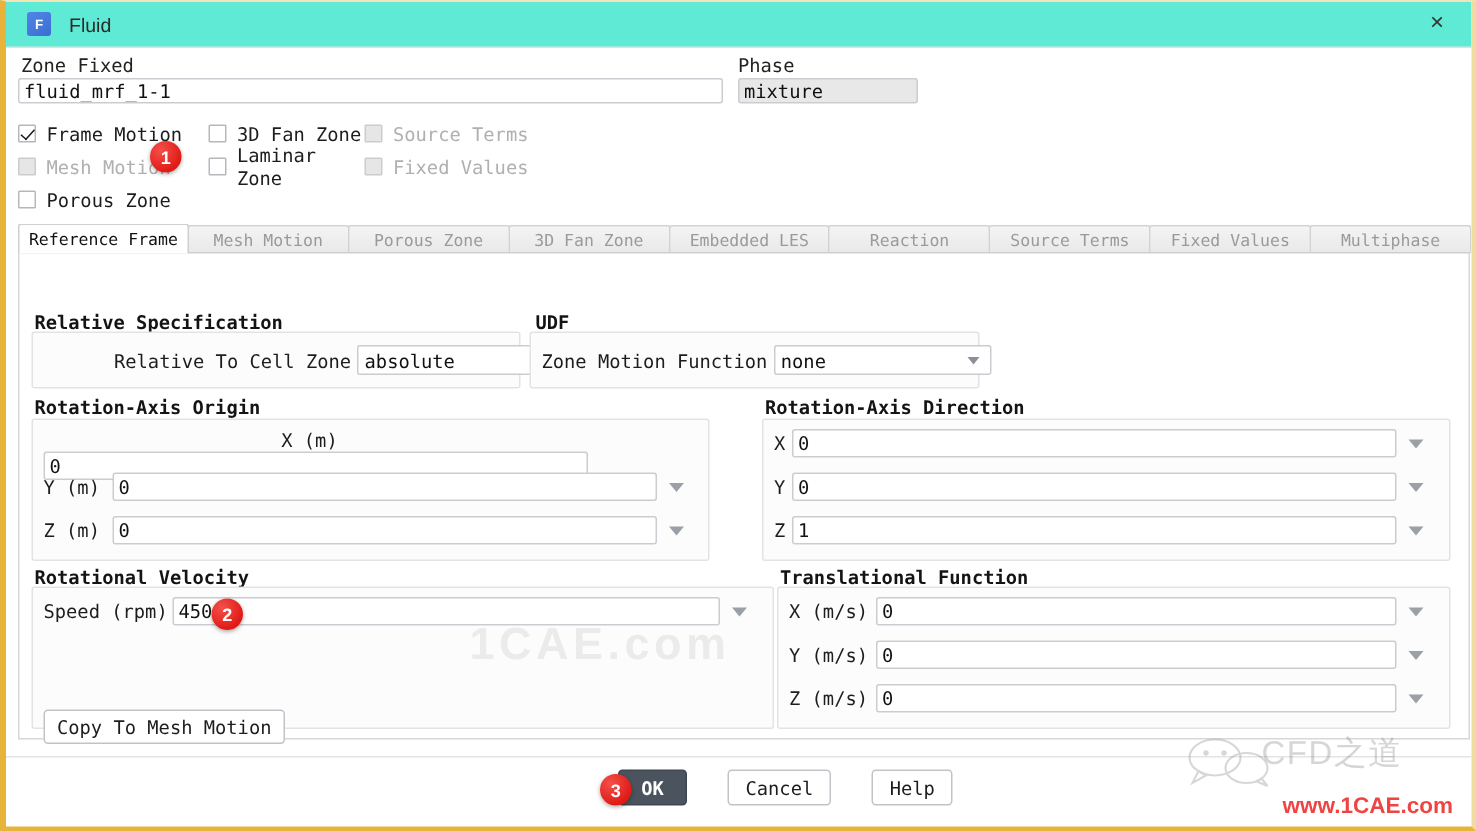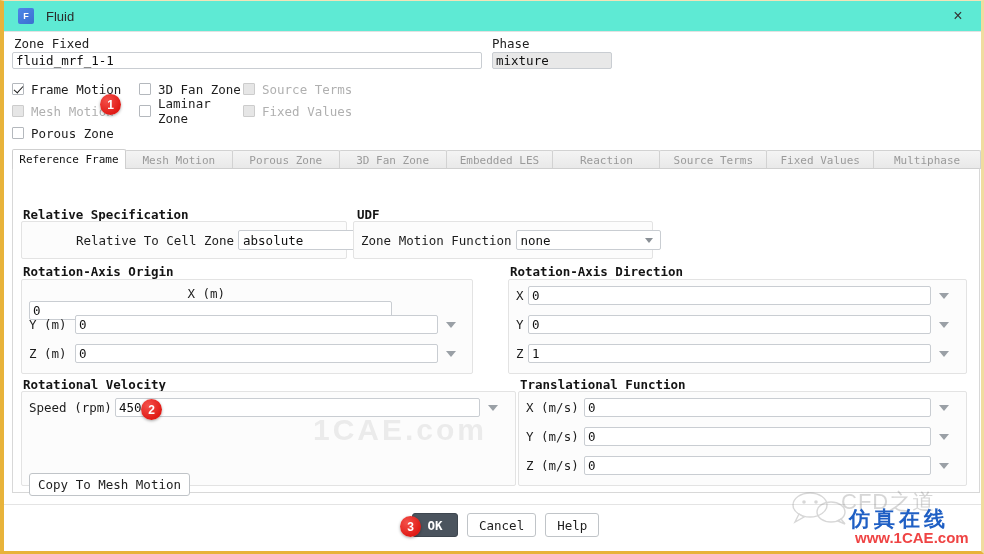--- a/index.html
+++ b/index.html
@@ -277,21 +277,21 @@
     position: absolute;
     left: 0; top: 503px;
     width: 984px; height: 1px;
     background: #e4e4e4;
   }
   .btnrow {
     position: absolute;
     left: 408px; top: 512px;
     display: flex;
     align-items: center;
-    gap: 9px;
+    gap: 27px;
   }
   .btn {
     box-sizing: border-box;
     height: 24px;
     min-width: 46px;
     border: 1px solid #c0c4c8;
     background: #ffffff;
     border-radius: 3px;
     font-family: "DejaVu Sans Mono", monospace;
     font-size: 12.5px;
@@ -548,17 +548,16 @@
   <div class="wm-brand">
     <svg class="wm-chat" width="58" height="34" viewBox="0 0 58 34">
       <ellipse cx="19" cy="14" rx="17" ry="12" fill="none" stroke="#888" stroke-width="1.4"></ellipse>
       <path d="M8 23 L4 31 L13 26 Z" fill="none" stroke="#888" stroke-width="1.4"></path>
       <circle cx="13" cy="11" r="1.8" fill="#888"></circle>
       <circle cx="25" cy="11" r="1.8" fill="#888"></circle>
       <ellipse cx="40" cy="21" rx="14" ry="10" fill="none" stroke="#888" stroke-width="1.4"></ellipse>
       <path d="M50 28 L54 33 L47 30 Z" fill="none" stroke="#888" stroke-width="1.4"></path>
     </svg>
     <div class="wm-cfd">CFD之道</div>
-    <div class="wm-cn">仿真在线</div>
     <div class="wm-url">www.1CAE.com</div>
   </div>
 
 </div>
 
 </body></html>

